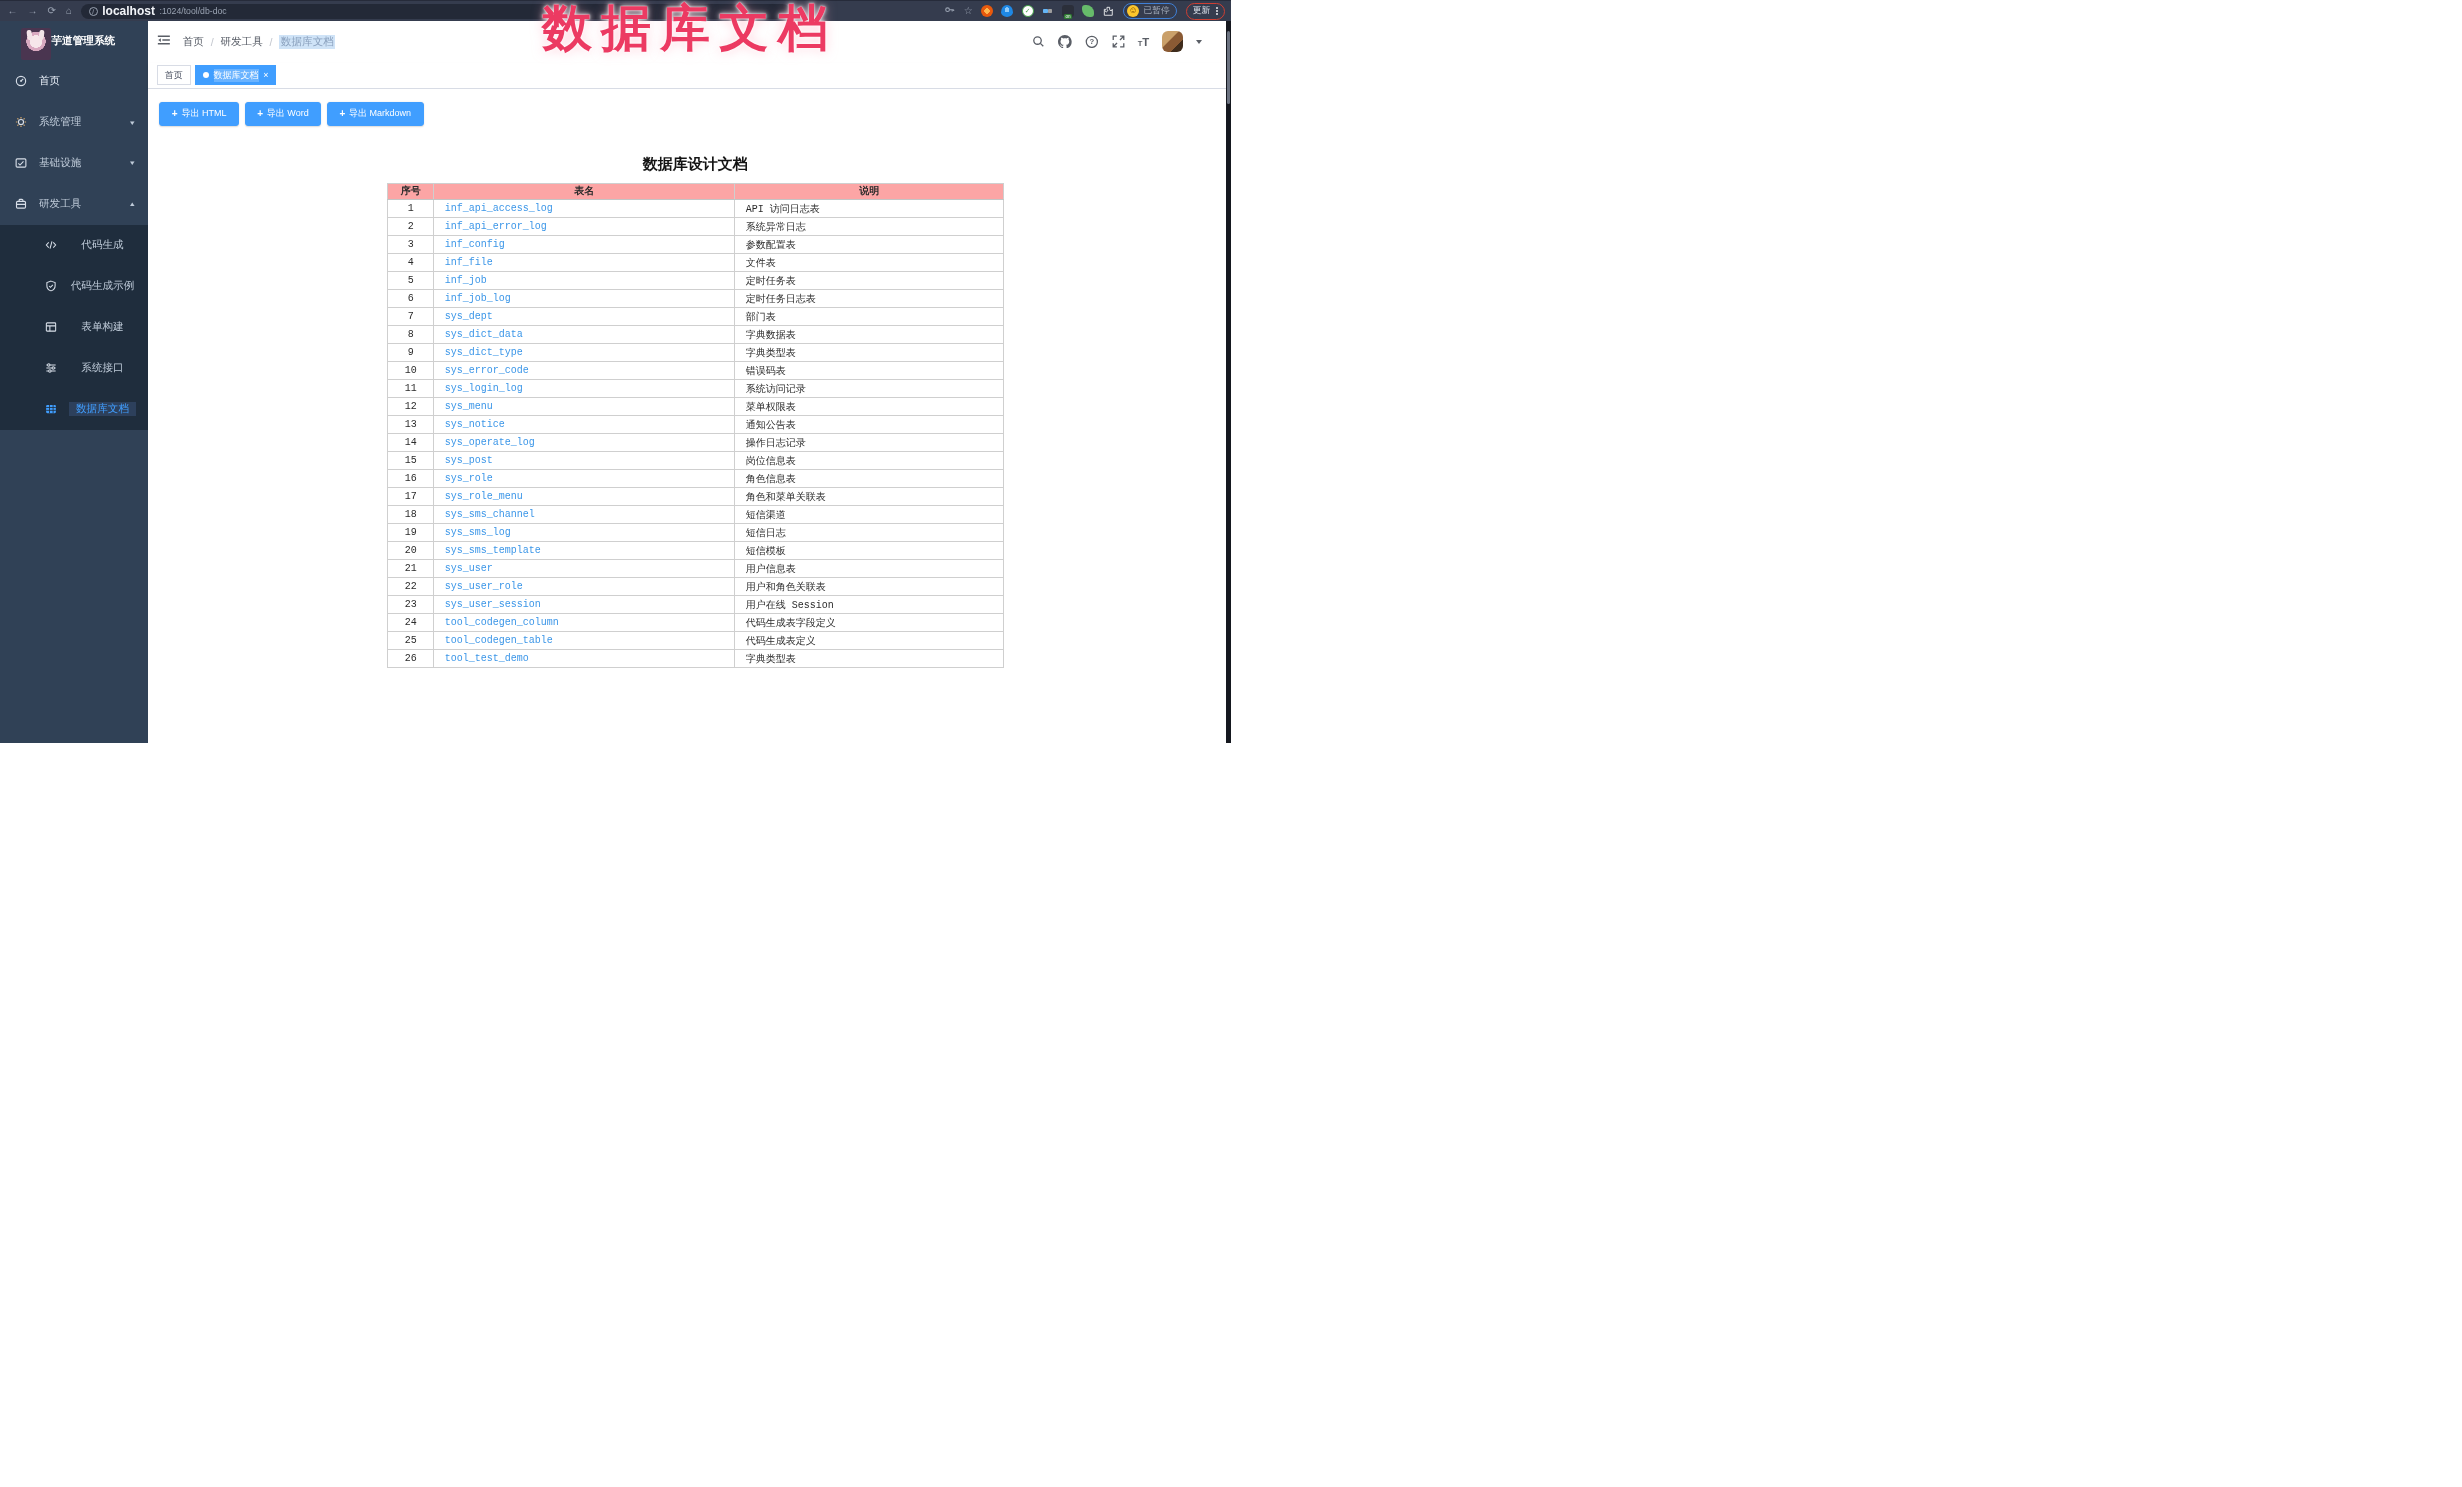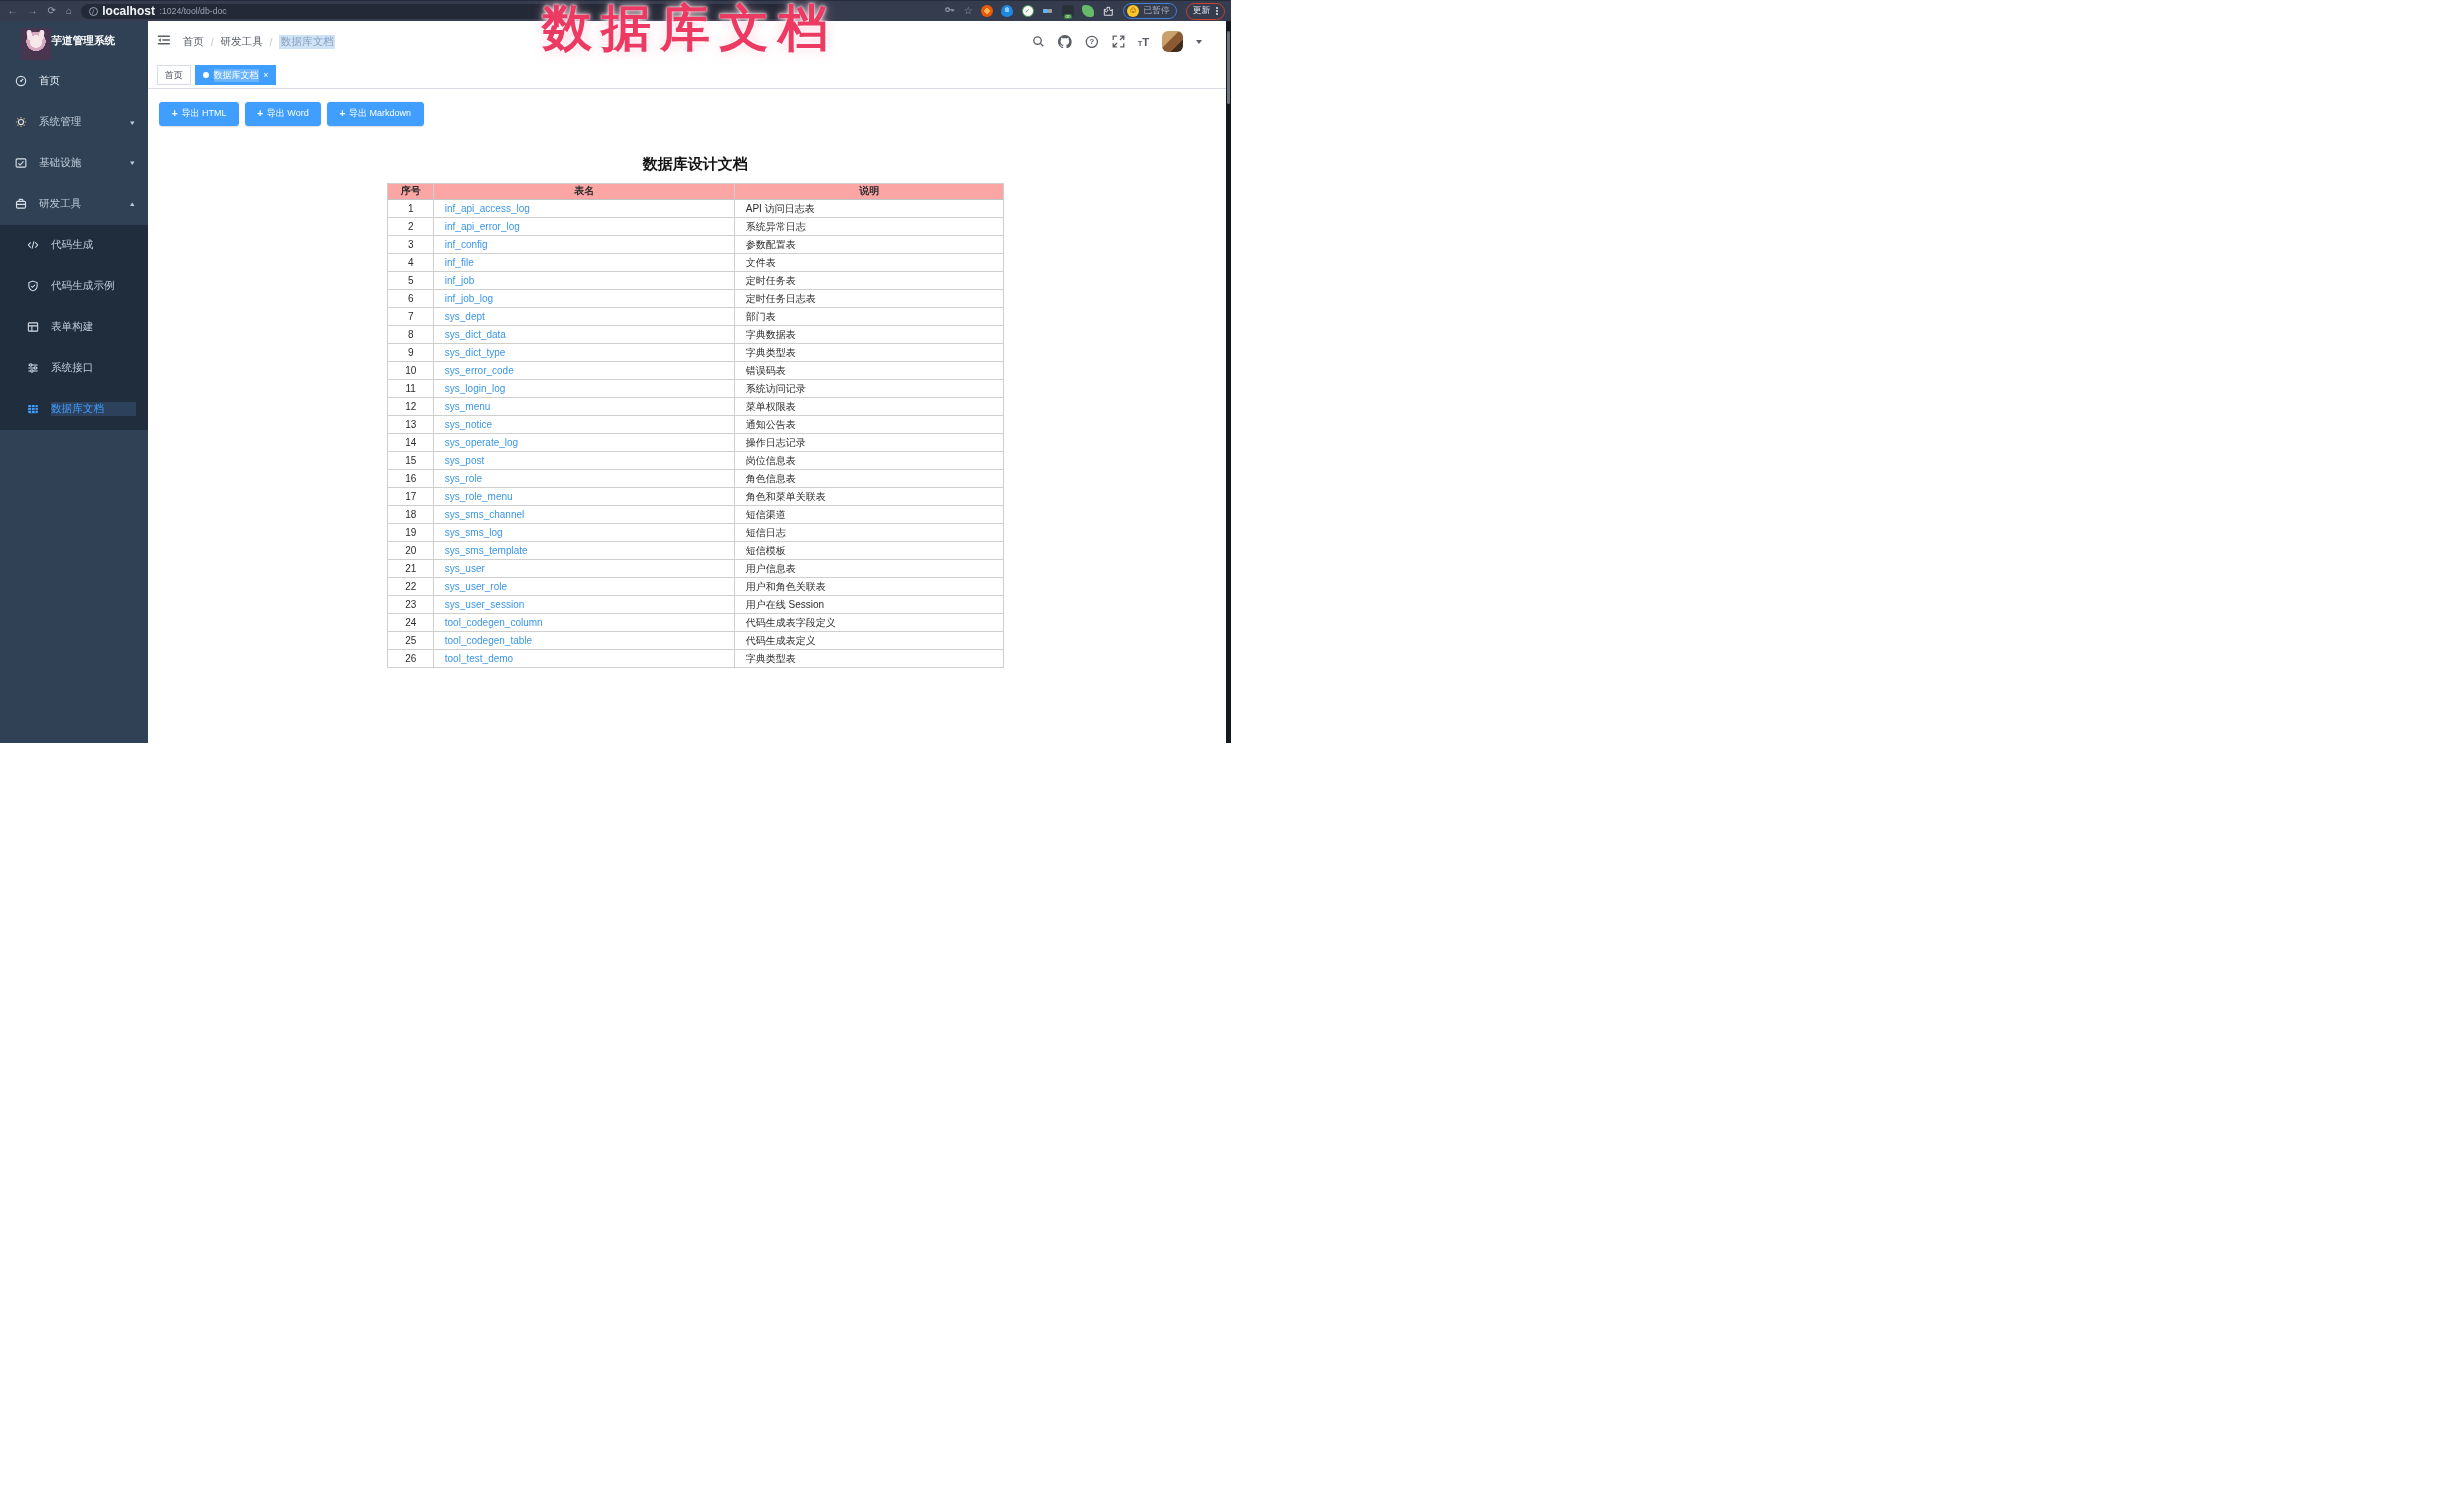--- a/index.html
+++ b/index.html
@@ -55,21 +55,21 @@
   .logo-img:before { content:""; position:absolute; top:2.3px; left:6.8px; width:4.6px; height:10px;
     background:#f3e3e8; border-radius:2.3px; transform:rotate(-8deg); }
   .logo-img:after { content:""; position:absolute; top:2.3px; right:6.8px; width:4.6px; height:10px;
     background:#f3e3e8; border-radius:2.3px; transform:rotate(8deg); }
   .app-title { color:#fff; font-size:10.6px; font-weight:bold; }
   .menu-item { height:41px; display:flex; align-items:center; gap:12px; padding:0 12px 0 15px;
     font-size:10.6px; cursor:pointer; }
   .menu-item .mi-label { flex:1; }
   .chev { font-size:7.6px; color:#bfcbd9; transform:scaleY(.8); }
   .submenu { background:#1f2d3d; }
-  .submenu .menu-item { padding-left:27px; }
+  .submenu .menu-item { padding-left:45px;text-align:center; }
   .submenu .menu-item.active { color:#409eff; }
   .submenu .menu-item.active .mi-label { background:rgba(120,170,255,.16); }
   .micon { width:12px; height:12px; flex:0 0 12px; }
   .micon svg { display:block; }
 
   
   .main { flex:1; display:flex; flex-direction:column; background:#fff; min-width:0; }
   .navbar { height:42px; display:flex; align-items:center; padding:0 12px 0 9px; background:#fff; }
   .hamburger { cursor:pointer; margin-right:12px; }
   .breadcrumb { font-size:10.6px; display:flex; gap:6.8px; align-items:center; }
@@ -94,21 +94,21 @@
   .tag.active .tag-label { background:rgba(255,255,255,.22); }
   .tag .close { font-size:9px; line-height:1; cursor:pointer; }
 
   .content { flex:1; background:#fff; padding:13px 0 0 11.4px; overflow:hidden; position:relative; }
   .btn-row { display:flex; gap:6px; }
   .btn { height:23.5px; display:inline-flex; align-items:center; gap:3.8px; background:#409eff;
     border:0.8px solid #409eff; color:#fff; font-size:9px; padding:0 11.4px; border-radius:3px;
     cursor:pointer; box-shadow:0 0.8px 1.5px rgba(0,0,0,.15); }
   .btn .plus { font-size:10px; font-weight:bold; }
 
-  .doc { width:616px; margin:0 auto; }
+  .doc { width:616px; margin:0 auto;font-family:Liberation Mono, monospace; }
   .doc-title { margin-top:29px; text-align:center; font-size:15px; font-weight:bold; color:#141414; }
   .doc-meta { margin-top:20.5px; font-size:10.2px; font-weight:bold; color:#000; line-height:13.7px; }
   .doc-meta .meta-line { white-space:nowrap; }
 
   table.db-table { border-collapse:collapse; width:616px; margin-top:9px; table-layout:fixed; }
   .db-table th, .db-table td { border:0.8px solid #cfcfcf; font-size:10px; color:#2b2b2b; }
   .db-table th { background:#fca5a5; height:16.7px; font-weight:bold; border-bottom:1.5px solid #c4c4c4; }
   .db-table td { height:18px; }
   .db-table col.c-idx { width:46px; }
   .db-table col.c-name { width:301px; }

